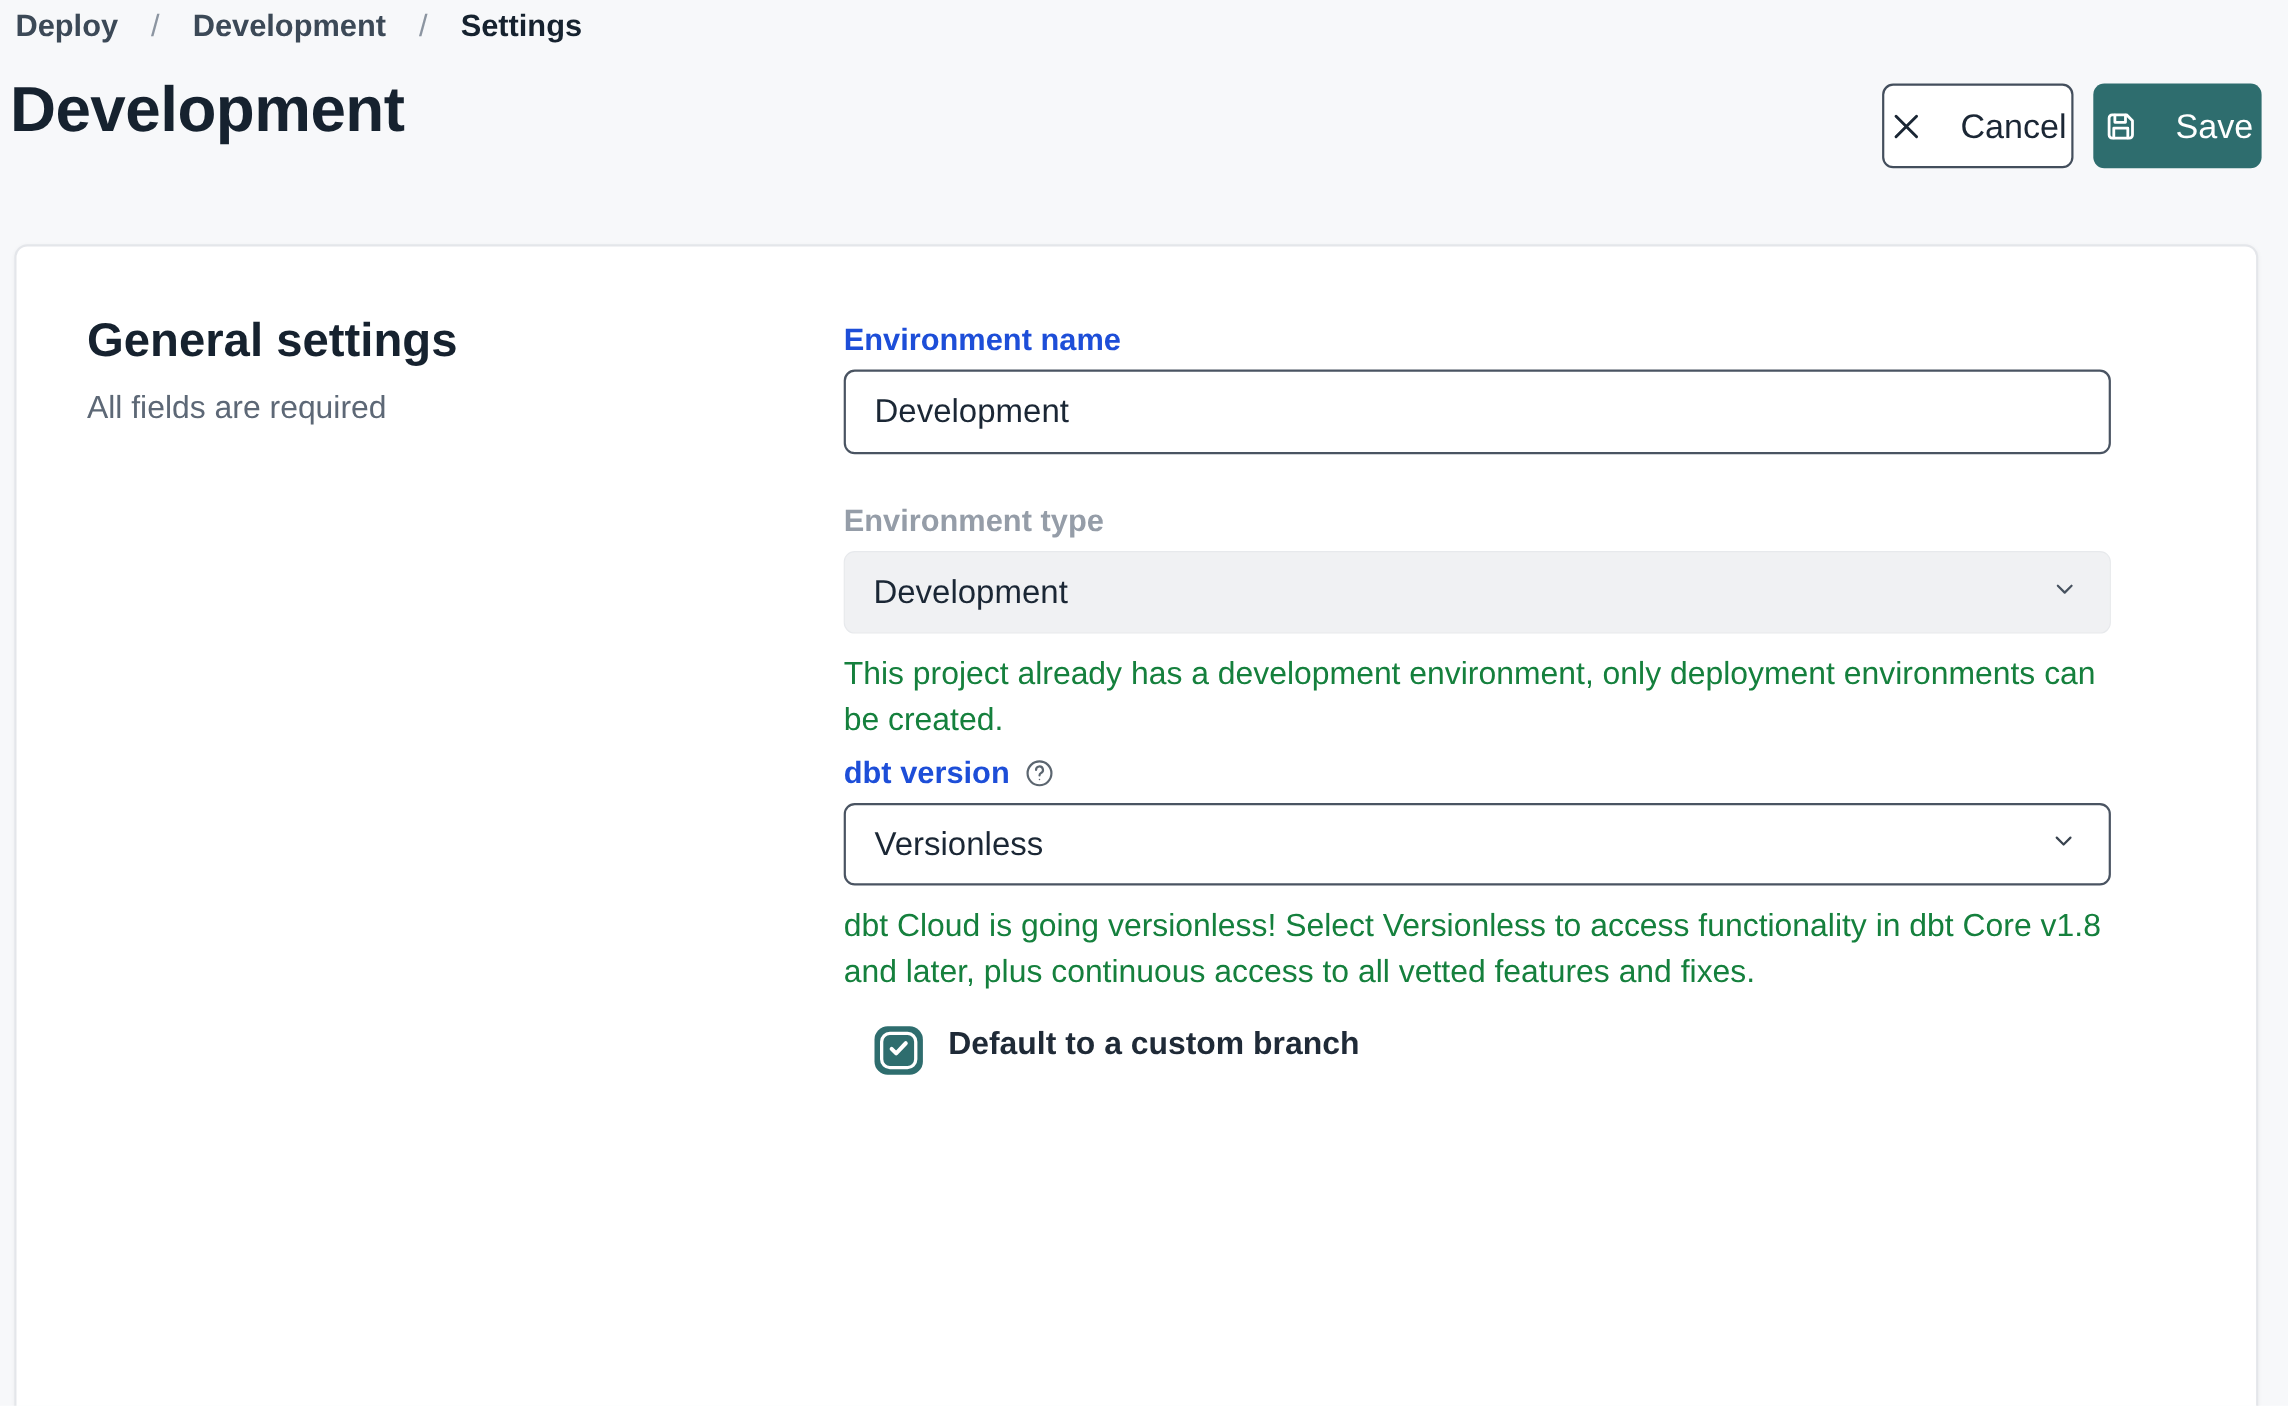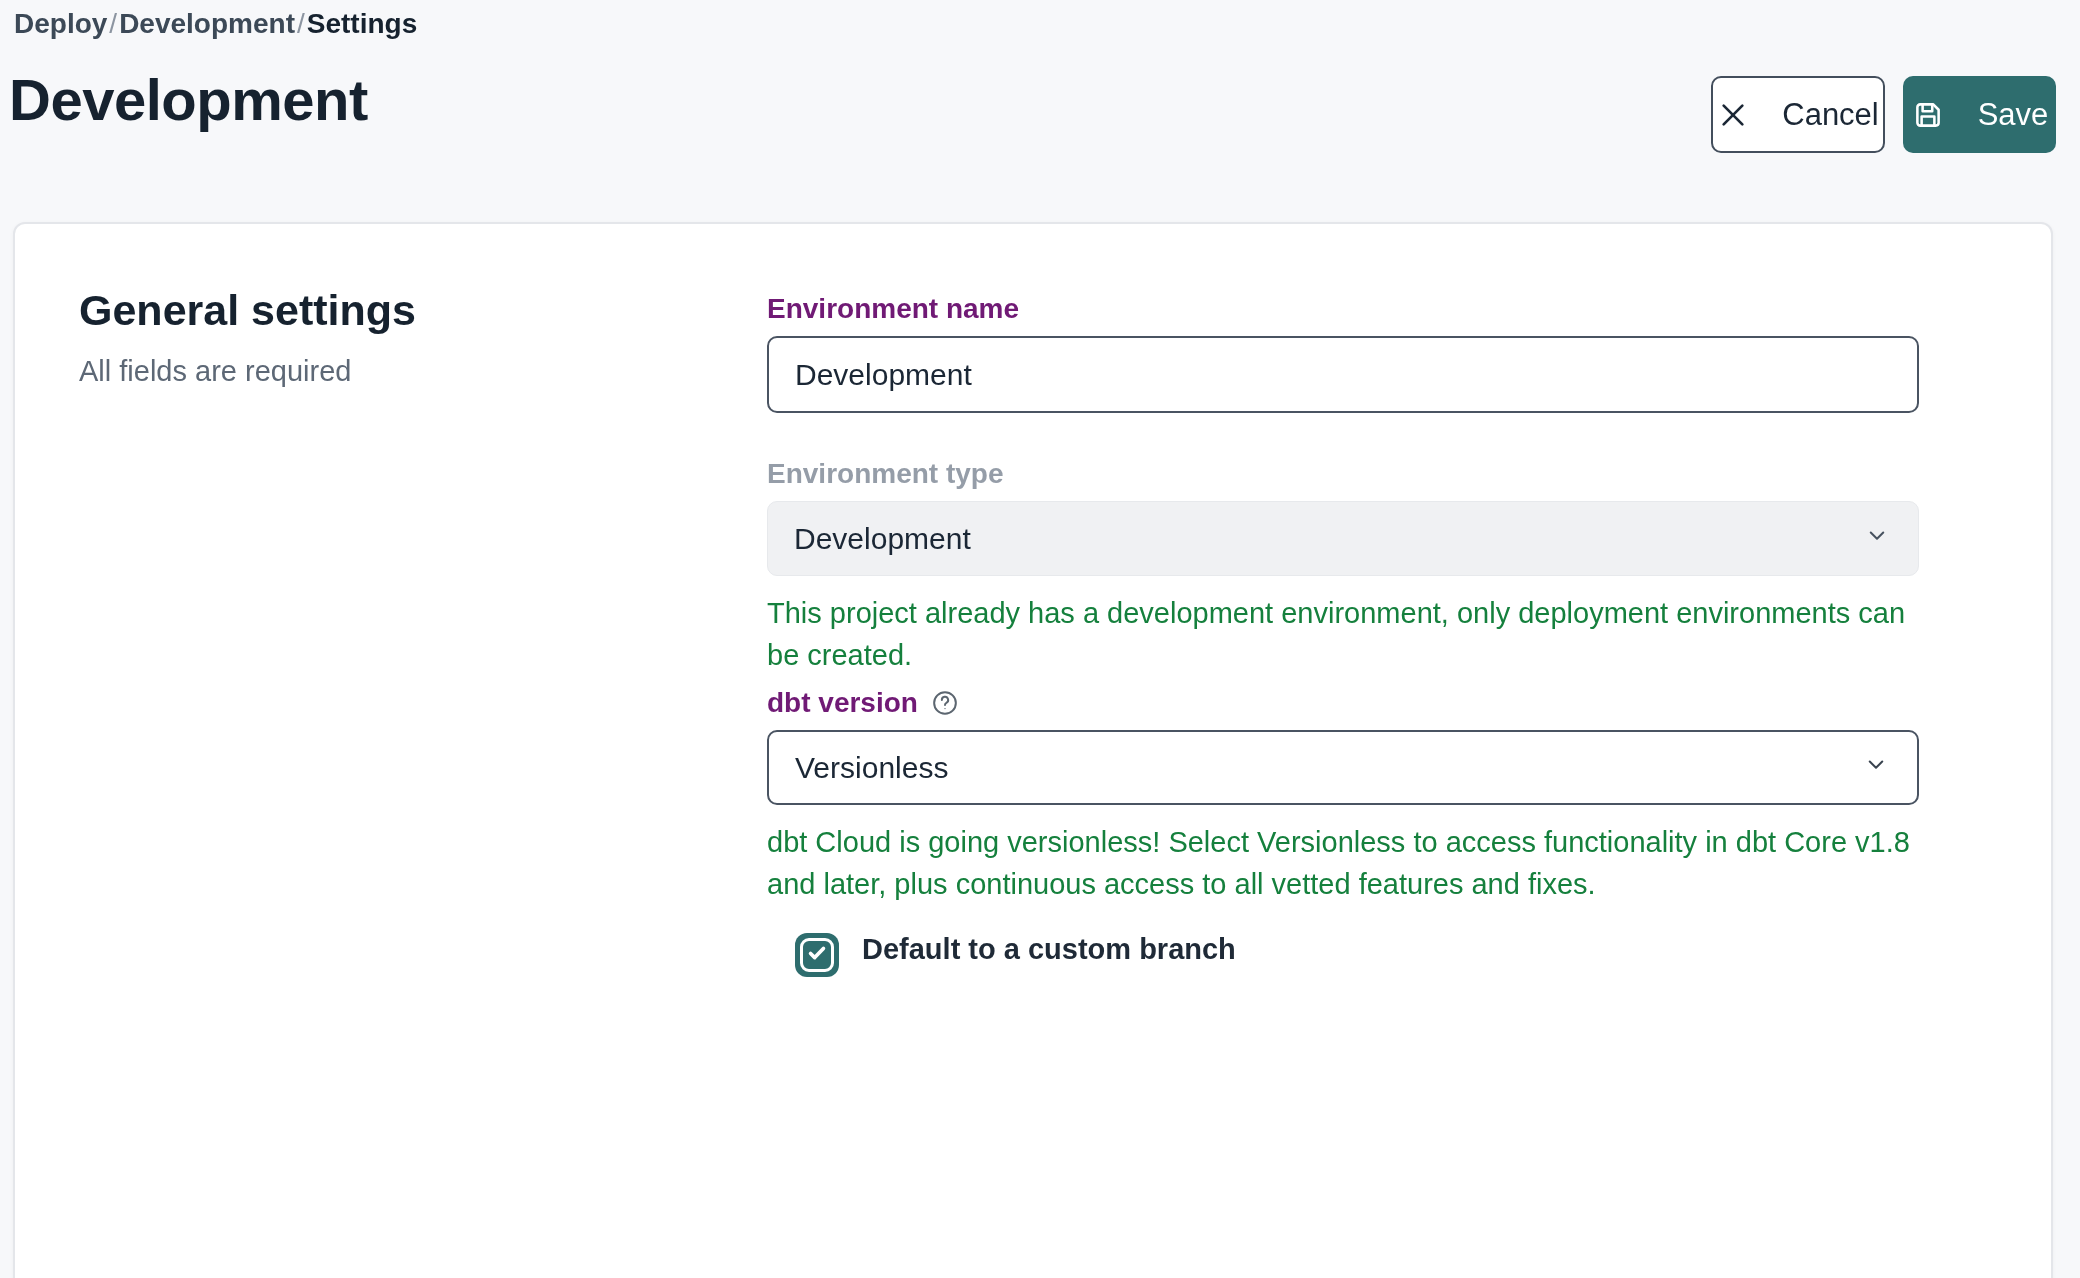--- a/index.html
+++ b/index.html
@@ -7,21 +7,21 @@
   body {
     font-family: "Liberation Sans", sans-serif;
     background: #F7F8FA;
     color: #1B2735;
     position: relative;
   }
 
   
   .breadcrumb {
     position: absolute; left: 14px; top: 8px;
-    display: flex; align-items: center; gap: 2px;
+    display: flex; align-items: center; gap: 30px;
     font-size: 28px; font-weight: 600; color: #3C4957;
   }
   .breadcrumb .crumb-link { cursor: pointer; }
   .breadcrumb .sep { color: #8C95A1; font-weight: 400; }
   .breadcrumb .current { color: #16222F; font-weight: 700; }
 
   .page-title {
     position: absolute; left: 9px; top: 66px;
     font-size: 58px; font-weight: 700; color: #16222F;
     letter-spacing: -0.5px;
@@ -56,21 +56,21 @@
     box-shadow: 0 1px 4px rgba(30,40,55,0.04);
   }
 
   .section-info { position: absolute; left: 64px; top: 62px; }
   .section-title { font-size: 43px; font-weight: 700; color: #16222F; }
   .section-subtitle { margin-top: 20px; font-size: 29px; color: #5D6876; }
 
   .fields { position: absolute; left: 752px; top: 70px; width: 1152px; }
 
   .field-label {
-    font-size: 28px; font-weight: 700; color: #701a75;
+    font-size: 28px; font-weight: 700; color: #1d4ed8;
     line-height: 30px; margin-bottom: 12px;
     display: flex; align-items: center; gap: 13px;
   }
   .field-label.muted { color: #959DA8; }
 
   .text-input {
     width: 100%; height: 77px;
     border: 2px solid #4A5462; border-radius: 10px;
     background: #FFFFFF; color: #1B2735;
     font-size: 30px; font-family: inherit;

